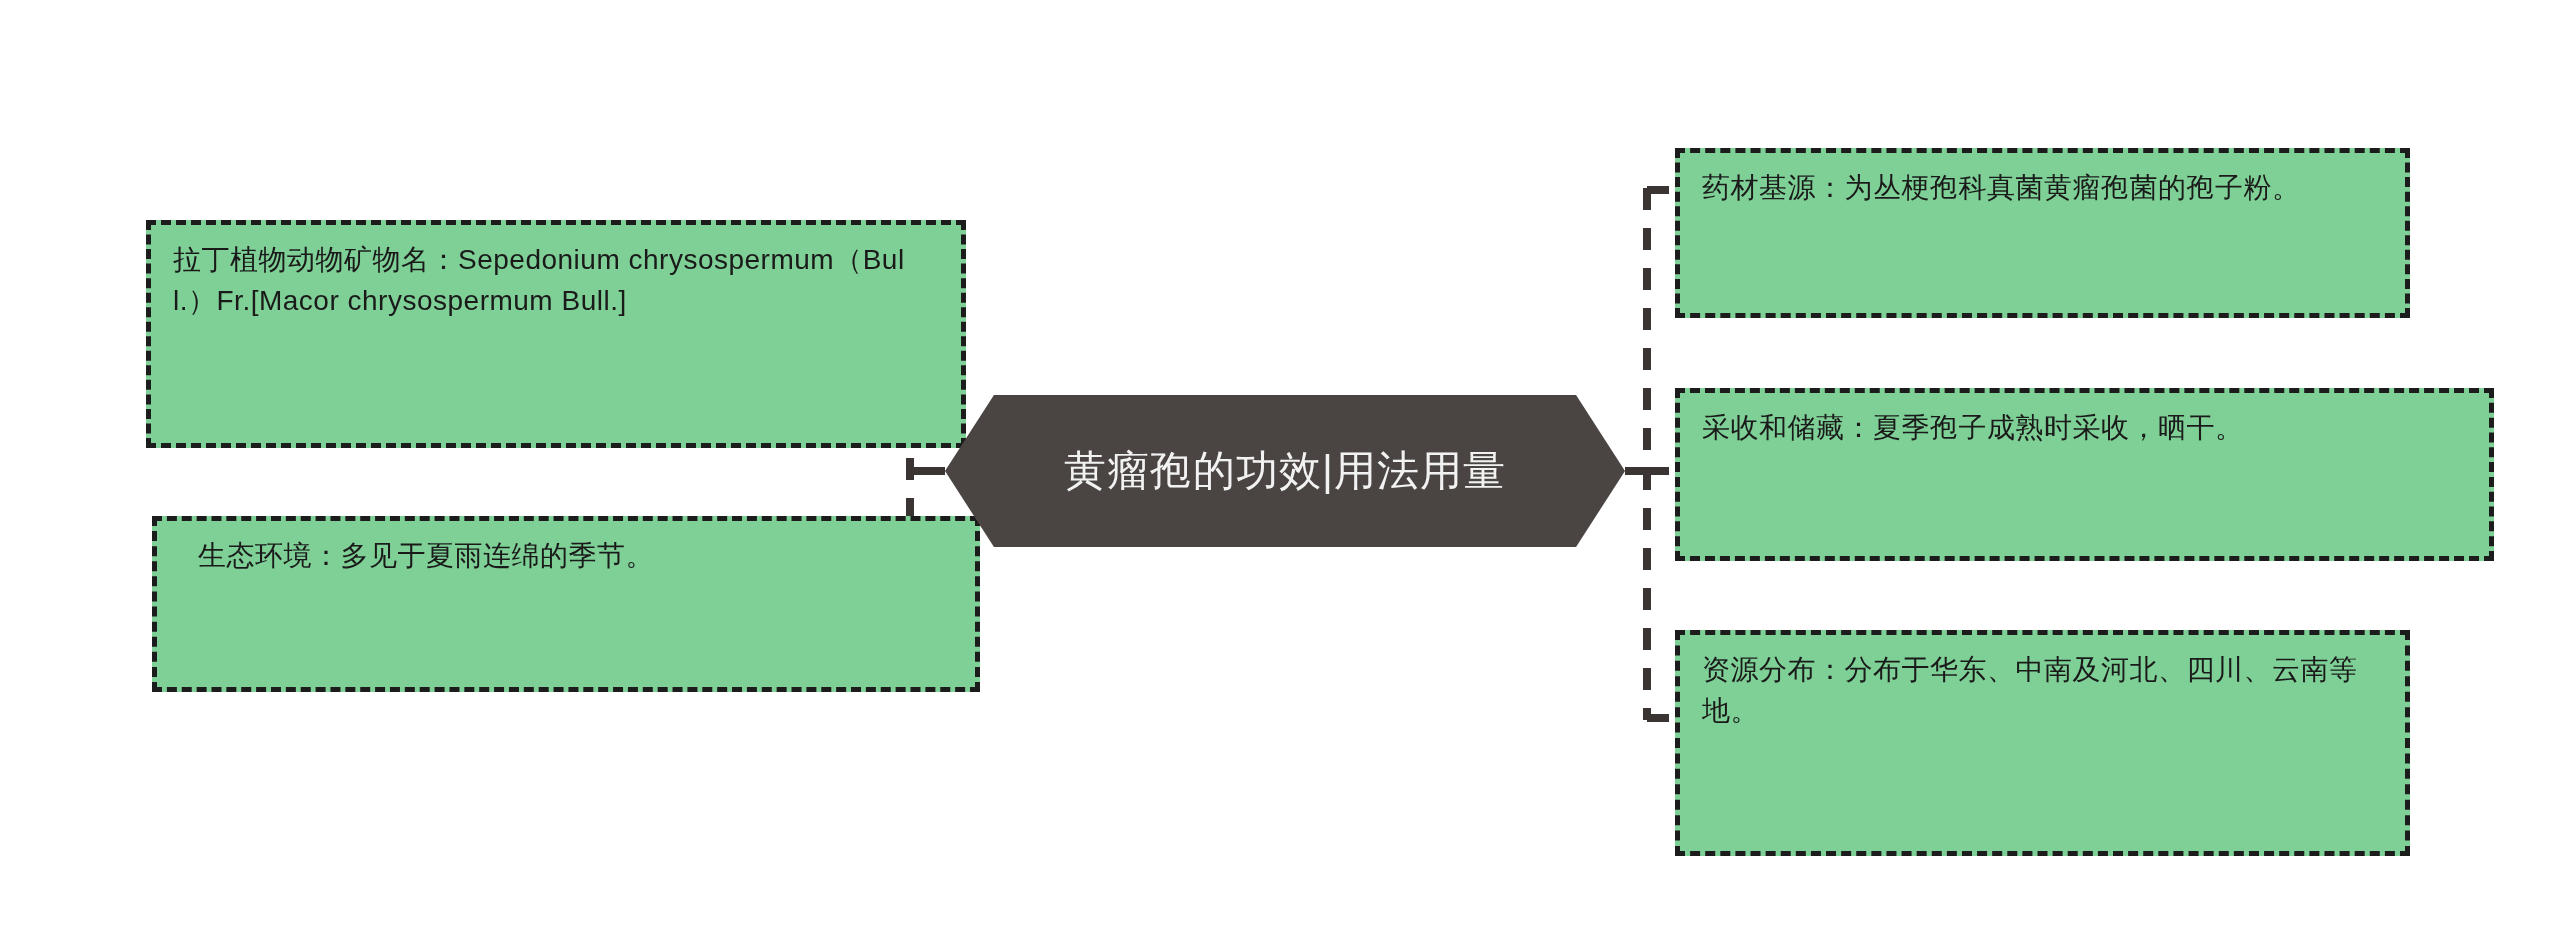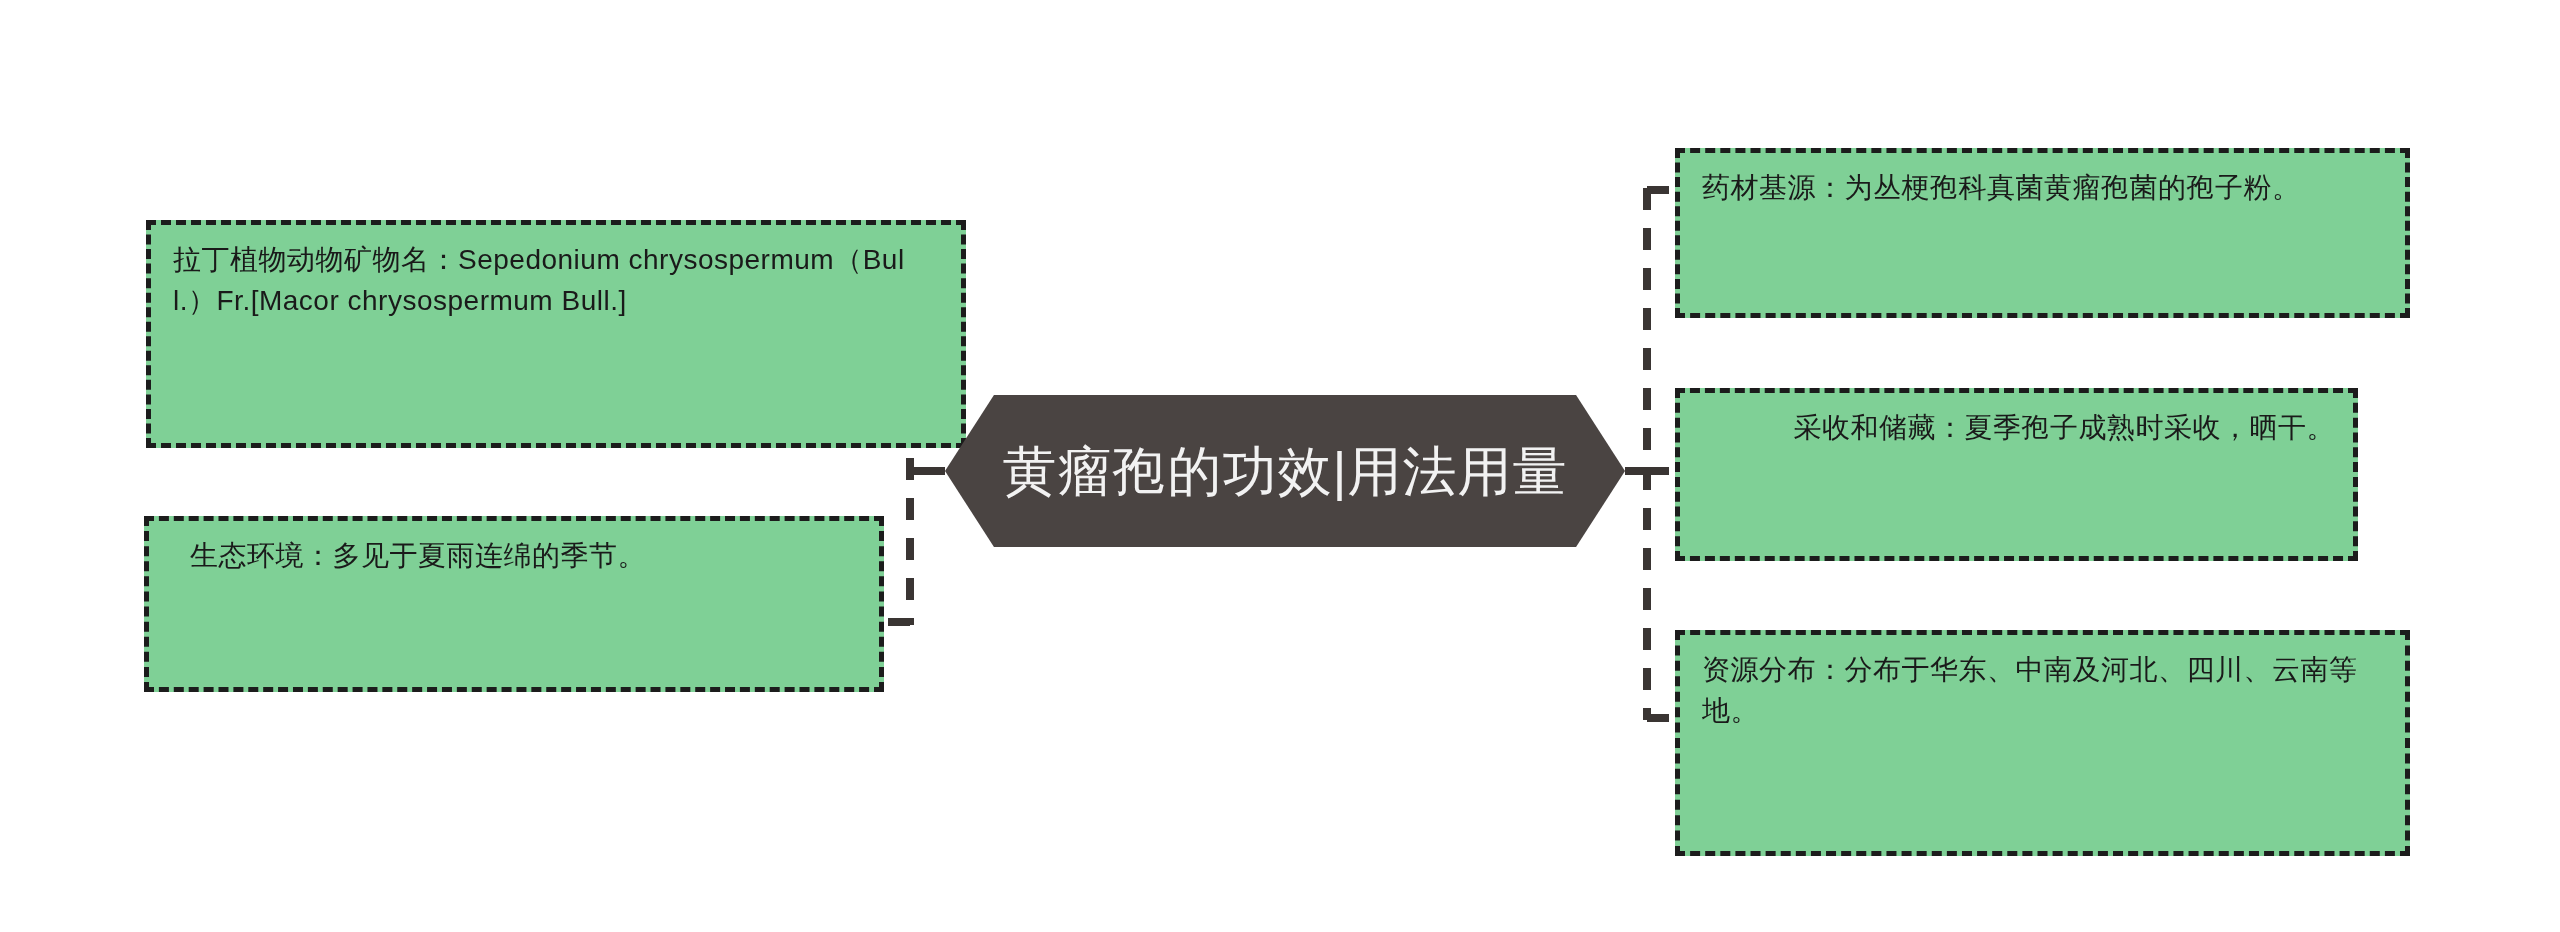--- a/index.html
+++ b/index.html
@@ -42,42 +42,42 @@
     font-size: 28px;
     line-height: 1.48;
     color: #1a1a1a;
     letter-spacing: 0.5px;
     word-break: break-all;
     white-space: pre-wrap;
   }
 
   
   #leaf-latin-name  { left: 146px; top: 220px;  width: 820px; height: 228px; }
-  #leaf-habitat     { left: 144px; top: 516px;  width: 740px; height: 176px; padding-left: 41px; }
+  #leaf-habitat     { left: 152px; top: 516px;  width: 828px; height: 176px; padding-left: 41px; }
   #leaf-source      { left: 1675px; top: 148px; width: 735px; height: 170px; }
-  #leaf-harvest     { left: 1675px; top: 388px; width: 683px; height: 173px; justify-content: flex-end; }
+  #leaf-harvest     { left: 1675px; top: 388px; width: 819px; height: 173px; }
   #leaf-region      { left: 1675px; top: 630px; width: 735px; height: 226px; }
 
   
   #center-node {
     position: absolute;
     left: 945px;
     top: 395px;
     width: 680px;
     height: 152px;
     background: #4a4442;
     -webkit-clip-path: polygon(0% 50%, 7.2% 0%, 92.8% 0%, 100% 50%, 92.8% 100%, 7.2% 100%);
     clip-path: polygon(0% 50%, 7.2% 0%, 92.8% 0%, 100% 50%, 92.8% 100%, 7.2% 100%);
     display: flex;
     align-items: center;
     justify-content: center;
   }
   #center-node .center-text {
     color: #f2f2f2;
-    font-size: 54px;
+    font-size: 42px;
     line-height: 1;
     white-space: nowrap;
     letter-spacing: 1px;
   }
 </style>
 </head>
 <body>
 
 <div id="canvas">
 

